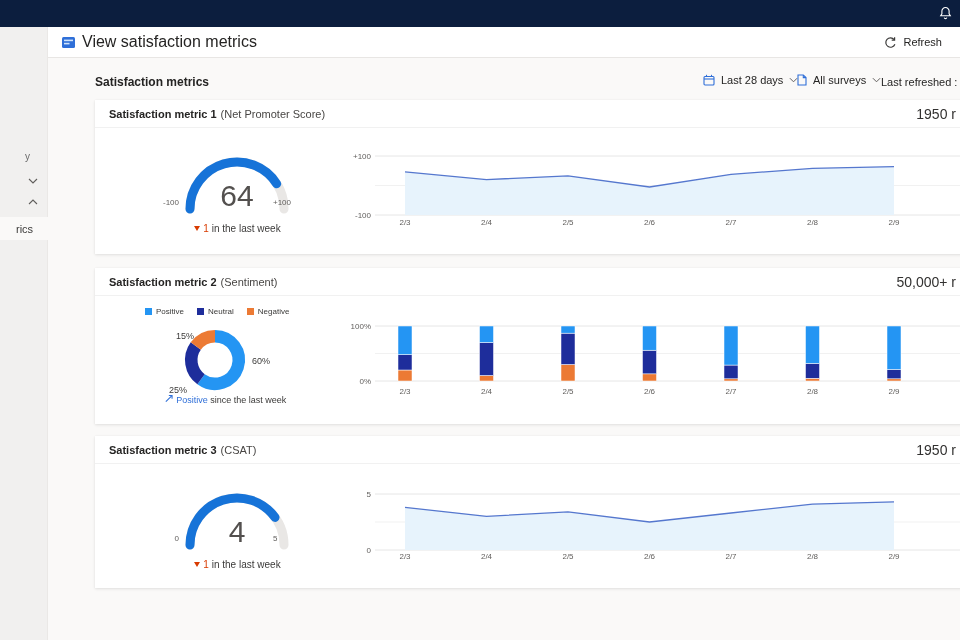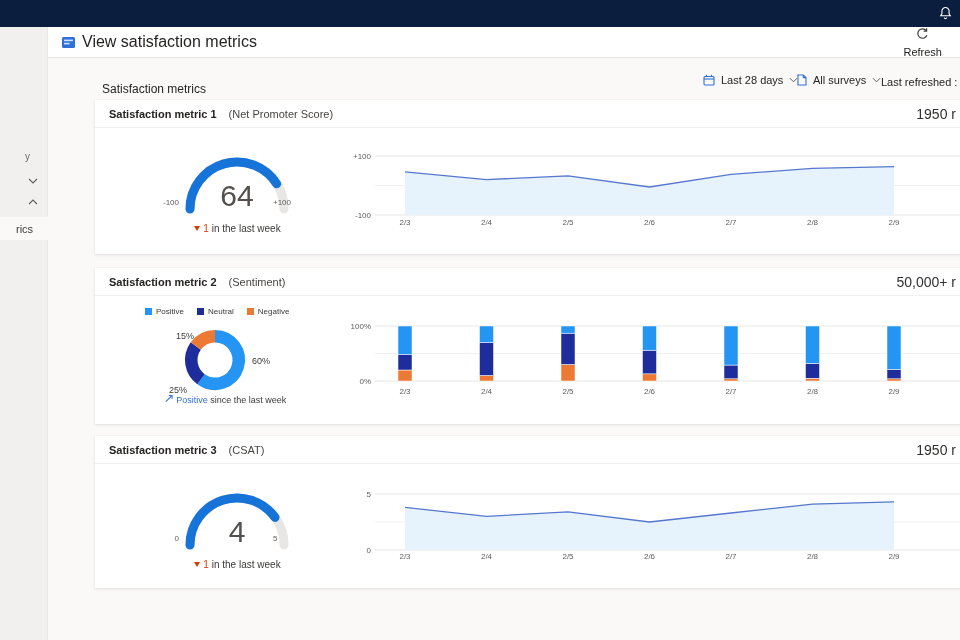--- a/index.html
+++ b/index.html
@@ -12,34 +12,34 @@
   .sidebar{position:absolute;left:0;top:27px;bottom:0;width:48px;background:#F1F0EF;border-right:1px solid #EAE8E6;box-sizing:border-box;}
   .frag1{position:absolute;left:25px;top:124px;font-size:10px;color:#6B6B6B;cursor:pointer;}
   .side-chev{position:absolute;left:28px;line-height:0;cursor:pointer;}
   .chev1{top:151px;} .chev2{top:172px;}
   .sideSel{position:absolute;left:0;top:190px;width:48px;height:23px;background:#FAF9F8;display:flex;align-items:center;
            font-size:11px;color:#3B3A39;padding-left:16px;box-sizing:border-box;cursor:pointer;}
   
   .toolbar{position:absolute;left:48px;right:0;top:27px;height:31px;background:#fff;border-bottom:1px solid #E8E6E4;
            display:flex;align-items:center;box-sizing:border-box;}
   .tb-left{display:flex;align-items:center;gap:7px;margin-left:14px;font-size:16px;color:#252423;cursor:pointer;}
-  .tb-right{margin-left:auto;margin-right:18px;display:flex;align-items:center;gap:6px;font-size:11px;color:#252423;cursor:pointer;flex-direction:column;}
+  .tb-right{margin-left:auto;margin-right:18px;display:flex;align-items:center;gap:6px;font-size:11px;color:#252423;cursor:pointer;}
   .icon{line-height:0;display:inline-block;}
   
-  .page-title{position:absolute;left:95px;top:75px;margin:7px;font-size:12px;font-weight:normal;color:#252423;}
+  .page-title{position:absolute;left:95px;top:75px;margin:0;font-size:12px;font-weight:bold;color:#252423;}
   .filter{position:absolute;top:74px;display:flex;align-items:center;gap:6px;font-size:11px;color:#252423;cursor:pointer;white-space:nowrap;justify-content:flex-end;}
   .filter-date{left:703px;} .filter-survey{left:797px;}
   .refreshed{position:absolute;left:881px;top:76px;font-size:11px;color:#252423;white-space:nowrap;}
   
   .card{position:absolute;left:95px;width:875px;background:#fff;
         box-shadow:0 1px 3px rgba(0,0,0,.10),0 0 1px rgba(0,0,0,.06);}
   .card1{top:100px;height:154px;} .card2{top:268px;height:156px;} .card3{top:436px;height:152px;}
   .card-head{display:flex;align-items:center;height:27px;padding:0 14px;border-bottom:1px solid #F1F1F1;}
   .card-title{font-size:11px;font-weight:bold;color:#252423;}
-  .card-sub{font-size:11px;color:#484644;margin-left:12px;}
+  .card-sub{font-size:11px;color:#484644;margin-left:4px;}
   .responses{margin-left:auto;font-size:14px;color:#323130;white-space:nowrap;}
   
   .gauge-wrap{position:absolute;left:60px;top:28px;width:165px;text-align:center;}
   .gauge-wrap svg{display:block;}
   .change{margin-top:3px;font-size:10px;color:#3B3A39;}
   .tri{width:0;height:0;border-left:3.5px solid transparent;border-right:3.5px solid transparent;
        border-top:5px solid var(--alert,#D83B01);display:inline-block;margin-right:3px;vertical-align:1px;}
   .alert-text{color:var(--alert,#D83B01);}
   
   .chart{position:absolute;left:250px;top:38px;}

